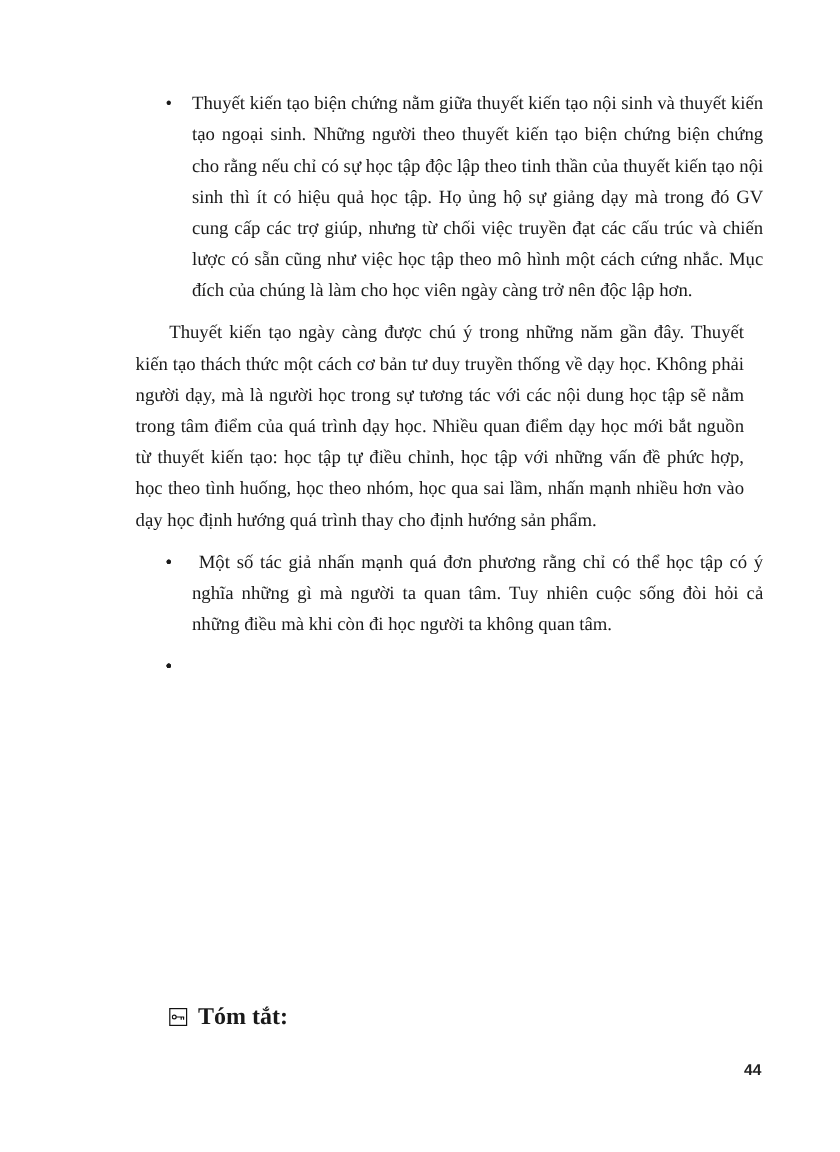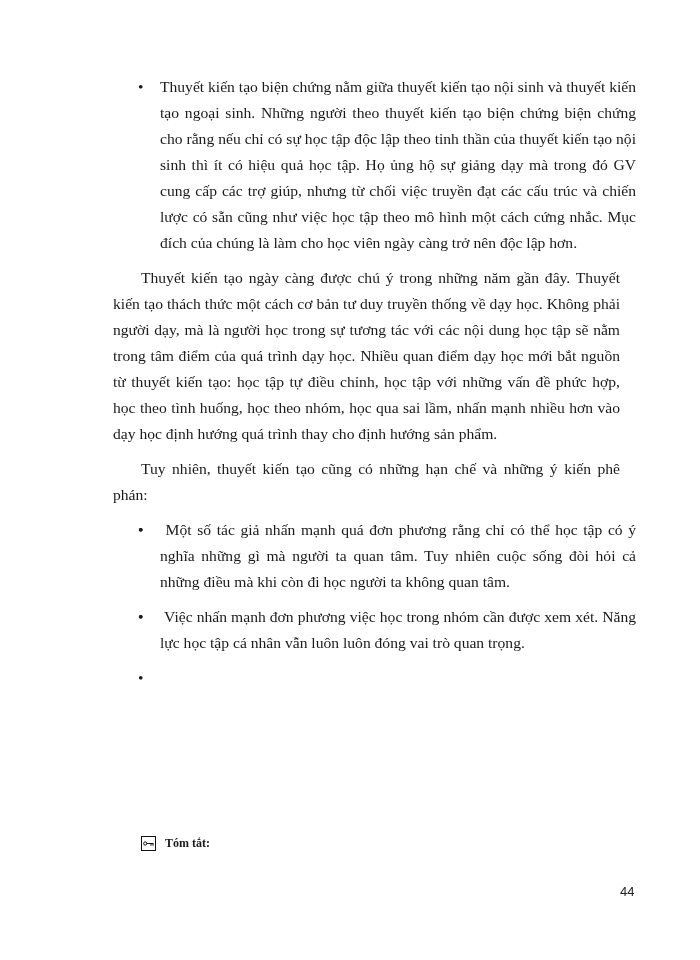--- a/index.html
+++ b/index.html
@@ -58,72 +58,71 @@
     }
     .list-first { margin-top: 0; }
     .list-second { margin-top: 0; }
     .summary {
       position: absolute;
       left: 141px;
       top: 836px;
       display: flex;
       align-items: center;
       font-weight: bold;
-      font-size: 12px;
+      font-size: 20px;
       justify-content: flex-end;
     }
     .key-box {
       width: 15px;
       height: 15px;
       border: 1px solid #111;
       display: flex;
       align-items: center;
       justify-content: center;
       margin-right: 9px;
       box-sizing: border-box;
     }
     .page-number {
       position: absolute;
       left: 620px;
       top: 884px;
       font-size: 13px;
       font-family: "Liberation Sans", "DejaVu Sans", sans-serif;
       color: #222;
+      font-weight: bold;
     }
   </style>
 </head>
 <body>
 
 <div class="page">
   <div class="content">
 
     <ul class="bullet-list list-first">
       <li class="bullet-item">
         <span class="dot">•</span>
         <span class="text">Thuyết kiến tạo biện chứng nằm giữa thuyết kiến tạo nội sinh và thuyết kiến tạo ngoại sinh. Những người theo thuyết kiến tạo biện chứng biện chứng cho rằng nếu chỉ có sự học tập độc lập theo tinh thần của thuyết kiến tạo nội sinh thì ít có hiệu quả học tập. Họ ủng hộ sự giảng dạy mà trong đó GV cung cấp các trợ giúp, nhưng từ chối việc truyền đạt các cấu trúc và chiến lược có sẵn cũng như việc học tập theo mô hình một cách cứng nhắc. Mục đích của chúng là làm cho học viên ngày càng trở nên độc lập hơn.</span>
       </li>
     </ul>
 
     <p class="para">Thuyết kiến tạo ngày càng được chú ý trong những năm gần đây. Thuyết kiến tạo thách thức một cách cơ bản tư duy truyền thống về dạy học. Không phải người dạy, mà là người học trong sự tương tác với các nội dung học tập sẽ nằm trong tâm điểm của quá trình dạy học. Nhiều quan điểm dạy học mới bắt nguồn từ thuyết kiến tạo: học tập tự điều chỉnh, học tập với những vấn đề phức hợp, học theo tình huống, học theo nhóm, học qua sai lầm, nhấn mạnh nhiều hơn vào dạy học định hướng quá trình thay cho định hướng sản phẩm.</p>
-    <p class="para">Tuy nhiên, thuyết kiến tạo cũng có những hạn chế và những ý kiến phê phán:</p>
 
     <ul class="bullet-list list-second">
       <li class="bullet-item">
         <span class="dot">•</span>
       </li>
       <li class="bullet-item leadspace">
         <span class="dot">•</span>
         <span class="text">Một số tác giả nhấn mạnh quá đơn phương rằng chỉ có thể học tập có ý nghĩa những gì mà người ta quan tâm. Tuy nhiên cuộc sống đòi hỏi cả những điều mà khi còn đi học người ta không quan tâm.</span>
       </li>
       <li class="bullet-item leadspace">
         <span class="dot">•</span>
       </li>
       <li class="bullet-item leadspace">
         <span class="dot">•</span>
-        <span class="text">Việc nhấn mạnh đơn phương việc học trong nhóm cần được xem xét. Năng lực học tập cá nhân vẫn luôn luôn đóng vai trò quan trọng.</span>
       </li>
       <li class="bullet-item leadspace">
         <span class="dot">•</span>
       </li>
     </ul>
   </div>
 
   <div class="summary">
     <span class="key-box">
       <svg width="11" height="7" viewBox="0 0 11 7">

